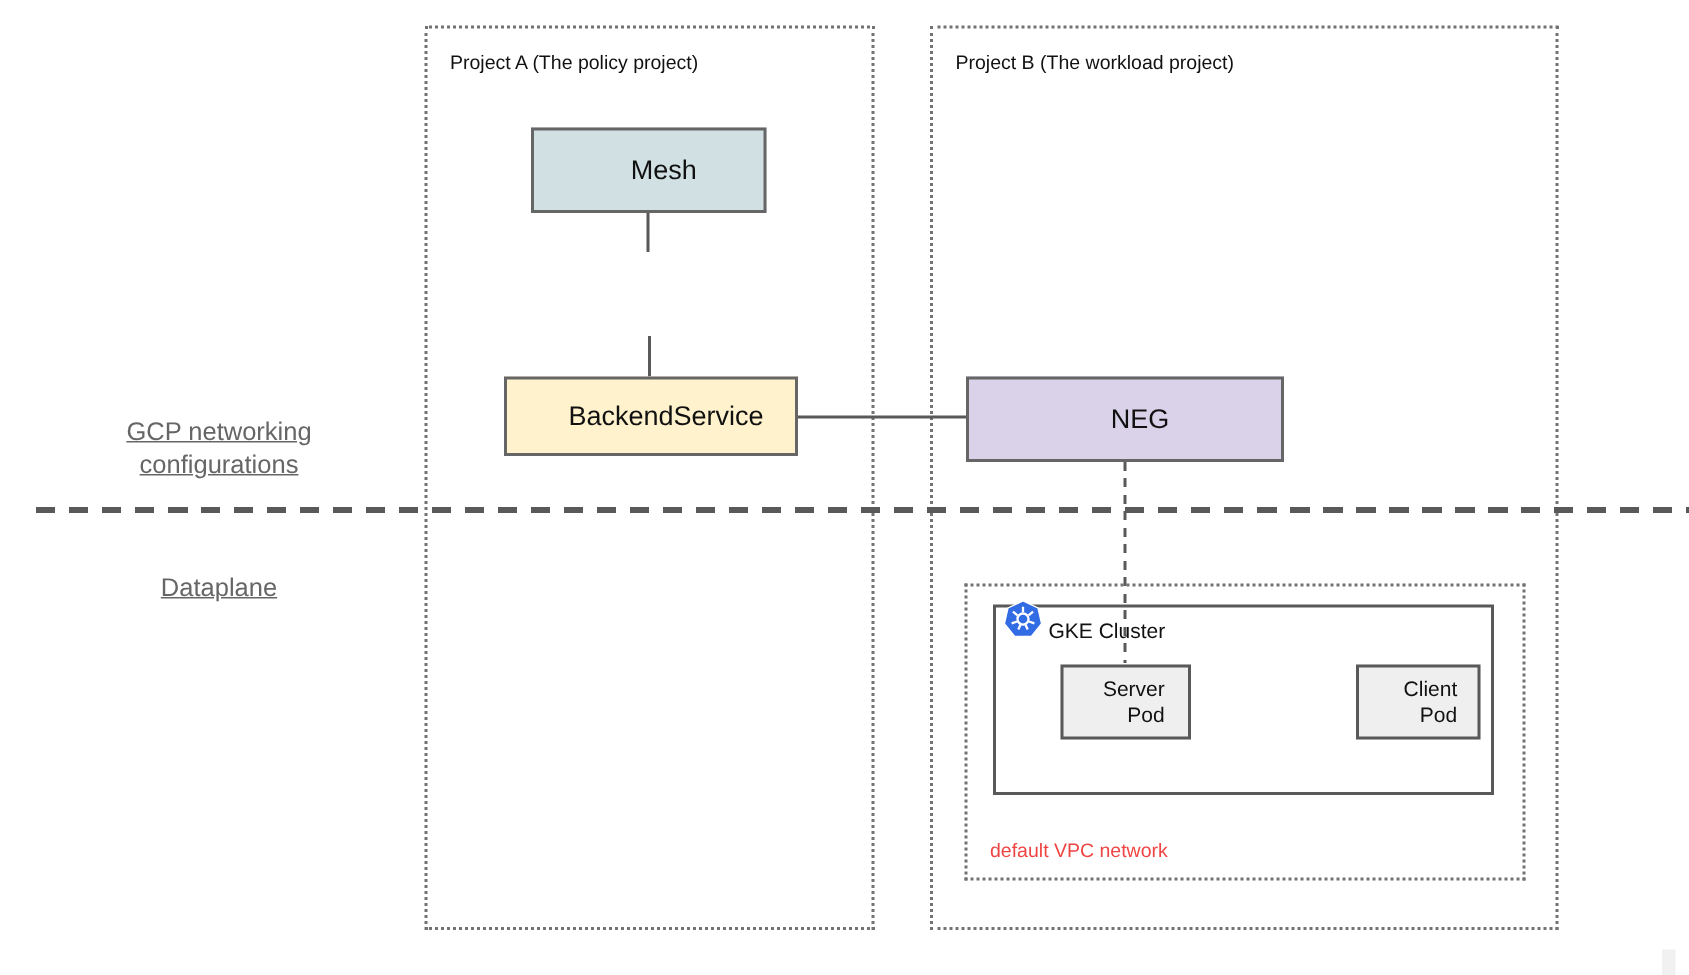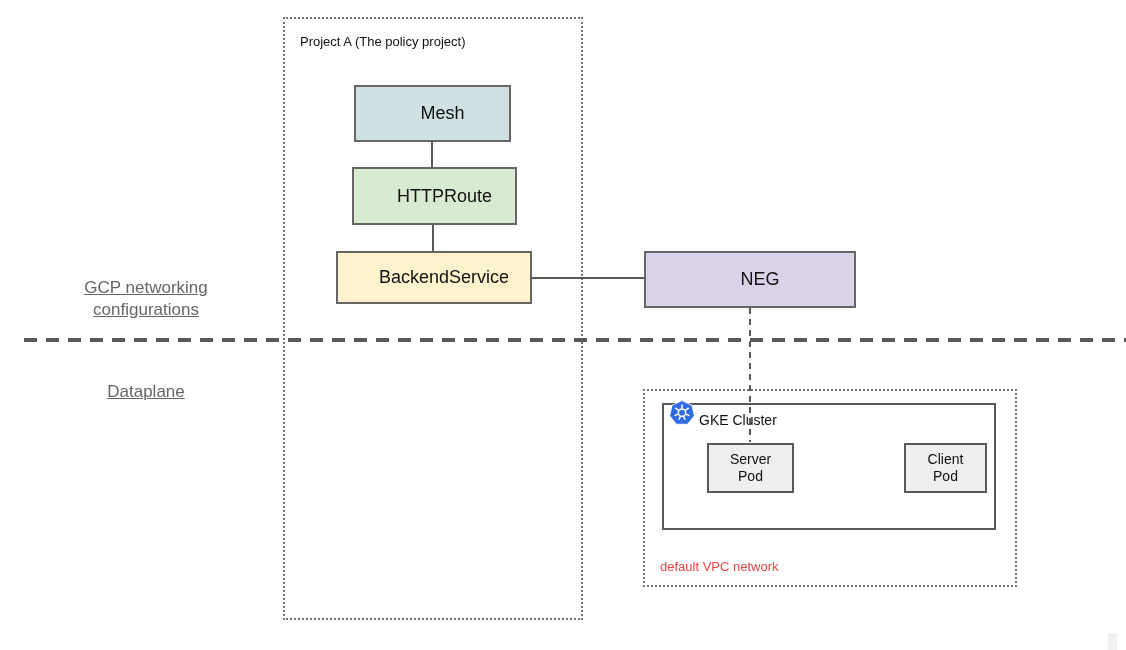--- a/index.html
+++ b/index.html
@@ -106,20 +106,21 @@
     align-items: center;
     justify-content: center;
     text-align: center;
   }
   .pod span {
     display: block;
     width: 52px;
     font-size: 14px;
     line-height: 17px;
     color: #111111;
+    text-align: right;
   }
   .pod-server { left: 707px; width: 87px; }
   .pod-client { left: 904px; width: 83px; }
 
   
   .vpc-box {
     position: absolute;
     left: 643px; top: 389px;
     width: 374px; height: 198px;
     border: 2px dotted #737373;
@@ -141,37 +142,37 @@
 </style>
 </head>
 <body>
 
 <div class="canvas">
 
   <div class="dotted-box" style="left:283px; top:17px; width:300px; height:603px;">
     <div class="region-label">Project A (The policy project)</div>
   </div>
 
+  <div class="dotted-box" style="left:620px; top:17px; width:419px; height:603px;">
+    <div class="region-label">Project B (The workload project)</div>
+  </div>
 
   <div class="layer-label" style="top:277px;">GCP networking configurations</div>
   <div class="layer-label" style="top:381px;">Dataplane</div>
 
   <div class="layer-separator"></div>
 
   <div class="conn-v" style="left:431px; top:142px; height:26px;"></div>
   <div class="conn-v" style="left:432px; top:224px; height:27px;"></div>
   <div class="conn-h" style="left:532px; top:277px; width:112px;"></div>
 
   <div class="node node-mesh" style="left:354px; top:85px; width:157px; height:57px;">
     <span>Mesh</span>
   </div>
 
-  <div class="node node-httproute" style="left:352px; top:167px; width:165px; height:58px;">
-    <span>HTTPRoute</span>
-  </div>
 
   <div class="node node-neg" style="left:644px; top:251px; width:212px; height:57px;">
     <span>NEG</span>
   </div>
 
   <div class="node node-backend" style="left:336px; top:251px; width:196px; height:53px;">
     <span>BackendService</span>
   </div>
 
   <div class="vpc-box">

